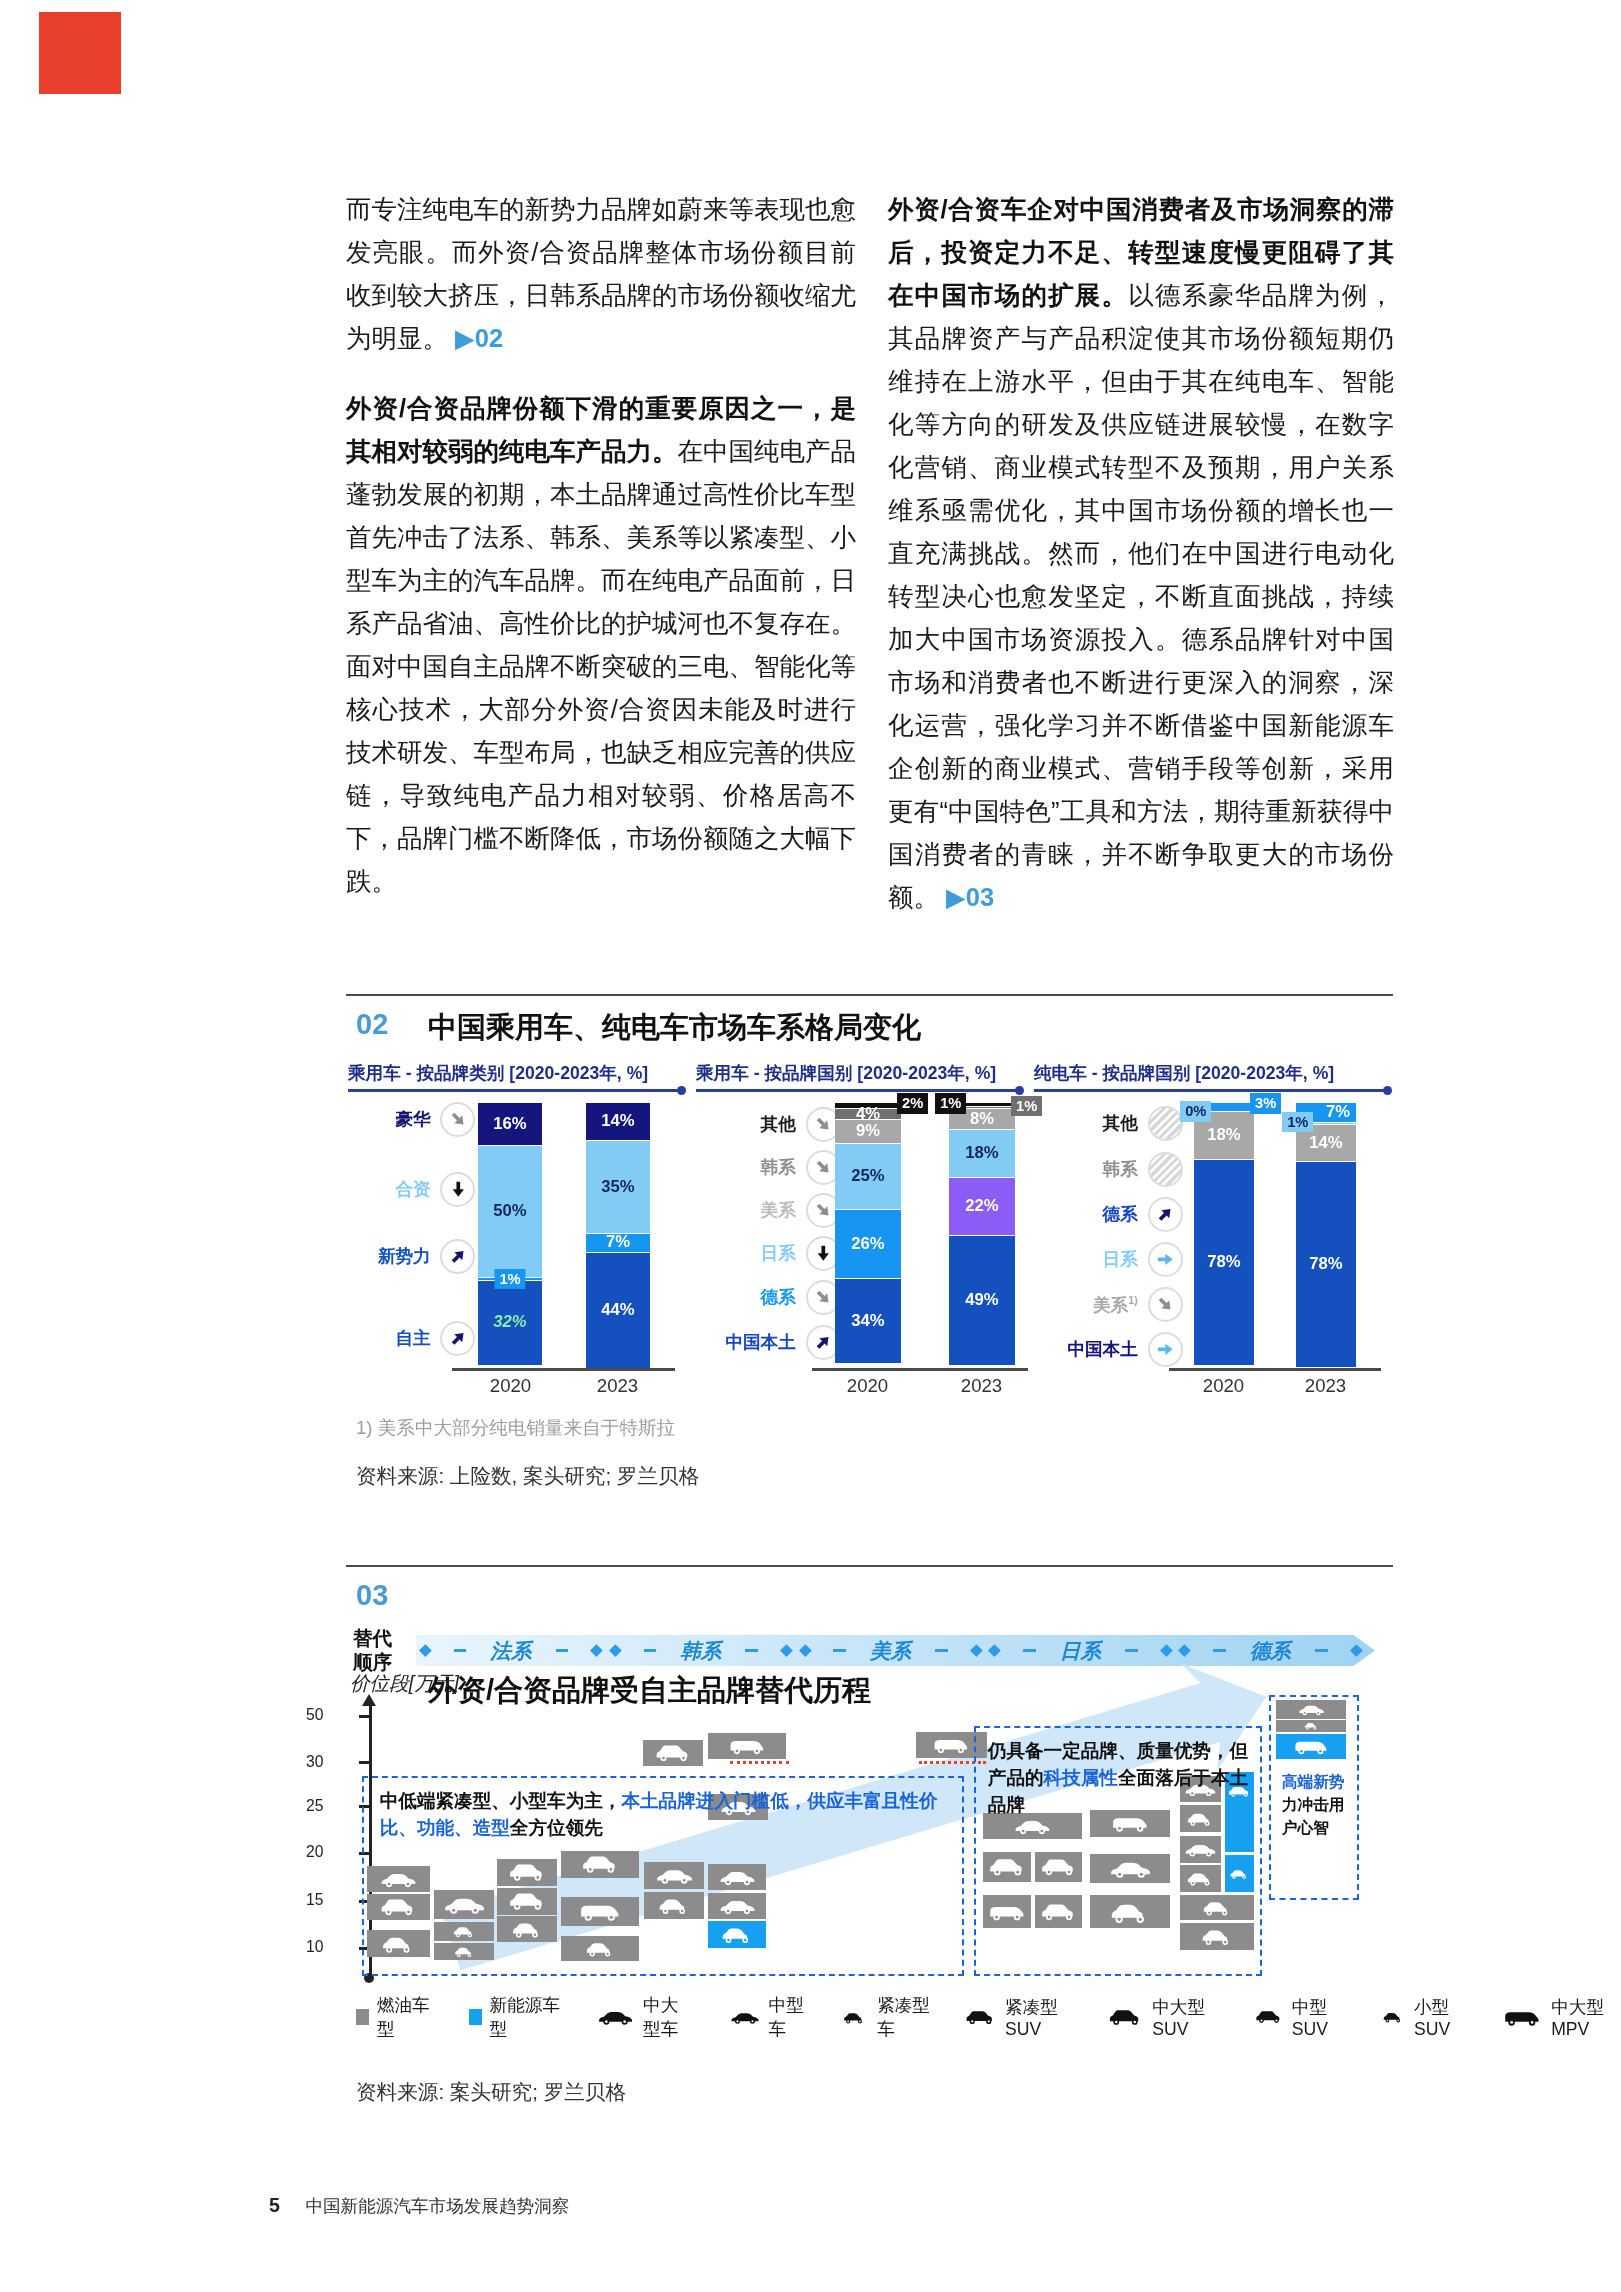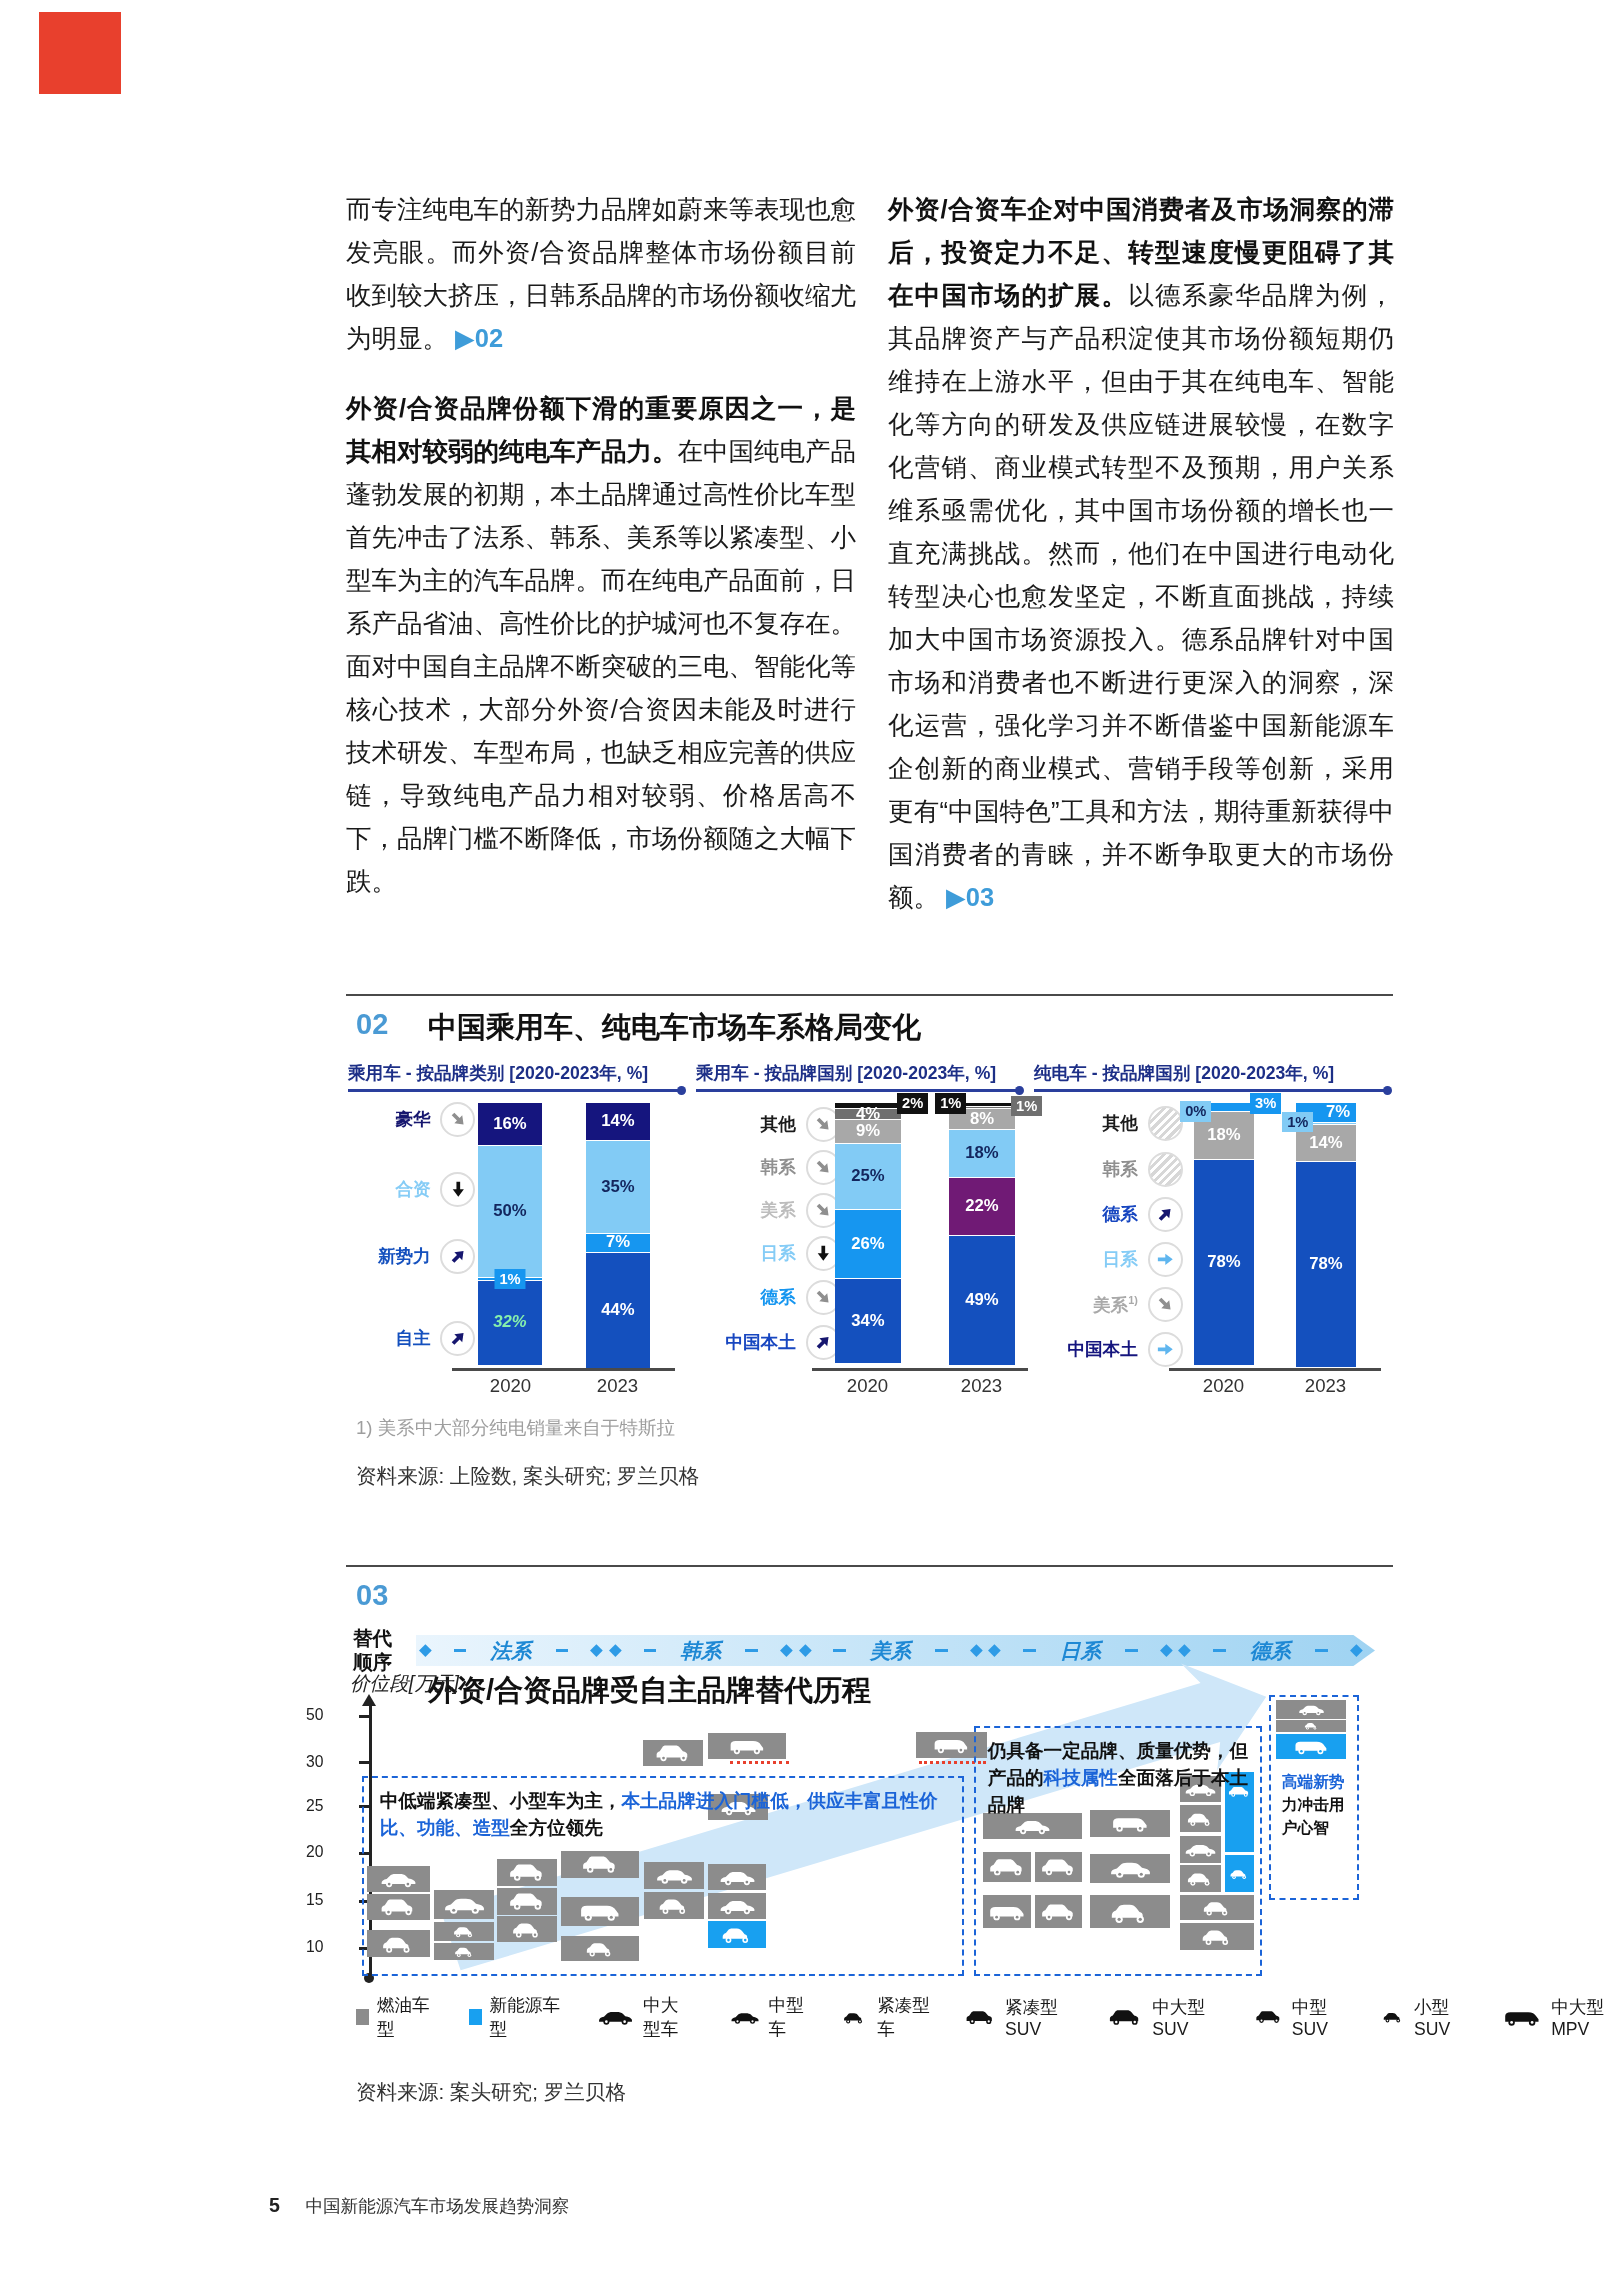--- a/index.html
+++ b/index.html
@@ -270,21 +270,21 @@
         <div class="seg" style="height: 2.6px; background: rgb(17, 17, 17);"></div>
         <div class="chip" style="background: rgb(17, 17, 17); color: rgb(255, 255, 255); left: -13.7px; top: -9.8px;">1%</div>
         <div class="seg" style="height: 2.6px; background: rgb(111, 111, 111); border-top: 1px solid rgb(255, 255, 255);"></div>
         <div class="chip" style="background: rgb(111, 111, 111); color: rgb(255, 255, 255); left: calc(100% - 3.9px); top: -7.2px;">1%</div>
         <div class="seg" style="height: 21px; background: rgb(168, 168, 168); border-top: 1px solid rgb(255, 255, 255);">
           <span style="color: rgb(255, 255, 255);">8%</span>
         </div>
         <div class="seg" style="height: 48px; background: rgb(130, 203, 245); border-top: 1px solid rgb(255, 255, 255);">
           <span style="color: rgb(19, 38, 94);">18%</span>
         </div>
-        <div class="seg" style="height: 58px; background: #701a75; border-top: 1px solid rgb(255, 255, 255);">
+        <div class="seg" style="height: 58px; background: #8b5cf6; border-top: 1px solid rgb(255, 255, 255);">
           <span style="color: rgb(255, 255, 255);">22%</span>
         </div>
         <div class="seg" style="height: 130px; background: rgb(20, 80, 190); border-top: 1px solid rgb(255, 255, 255); text-align: right;">
           <span style="color: rgb(255, 255, 255);">49%</span>
         </div>
       </div>
       <div class="cat" style="left: 241px; width: 89px;">2023</div>
       <div class="axisline" style="left: 116px; width: 216px;"></div>
     </div>
     <div class="panel" style="left: 1034px; width: 363px;">

